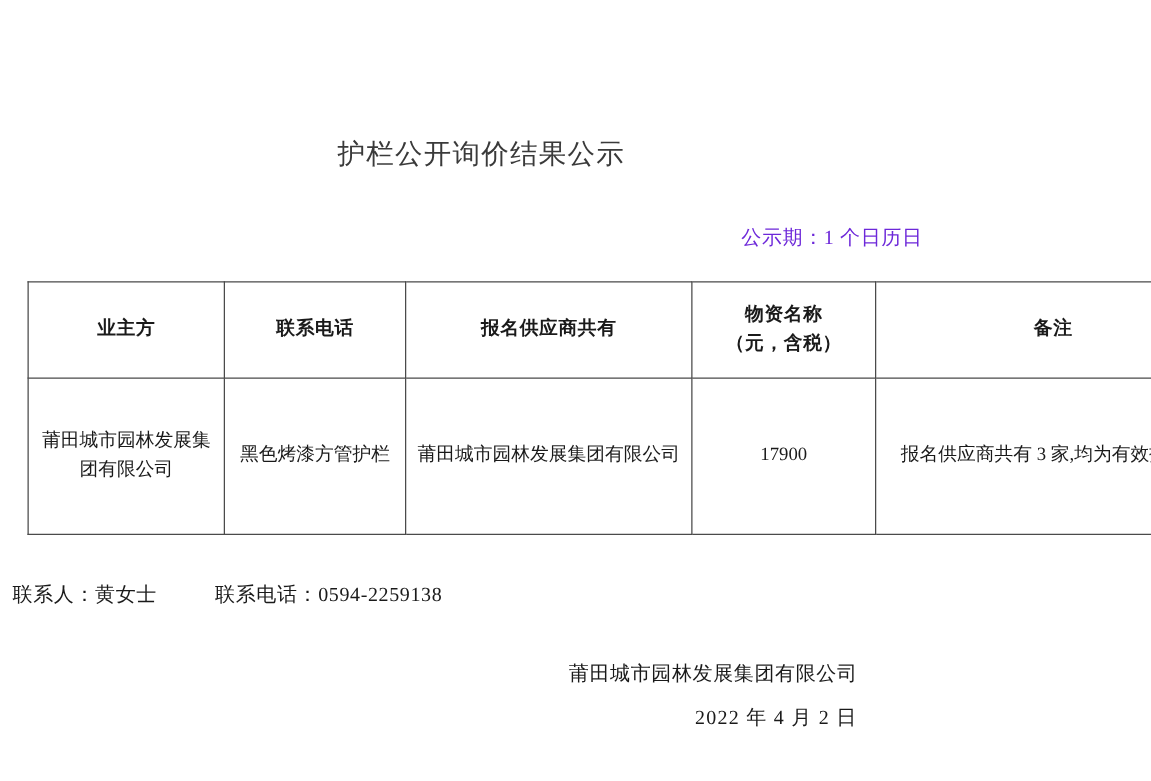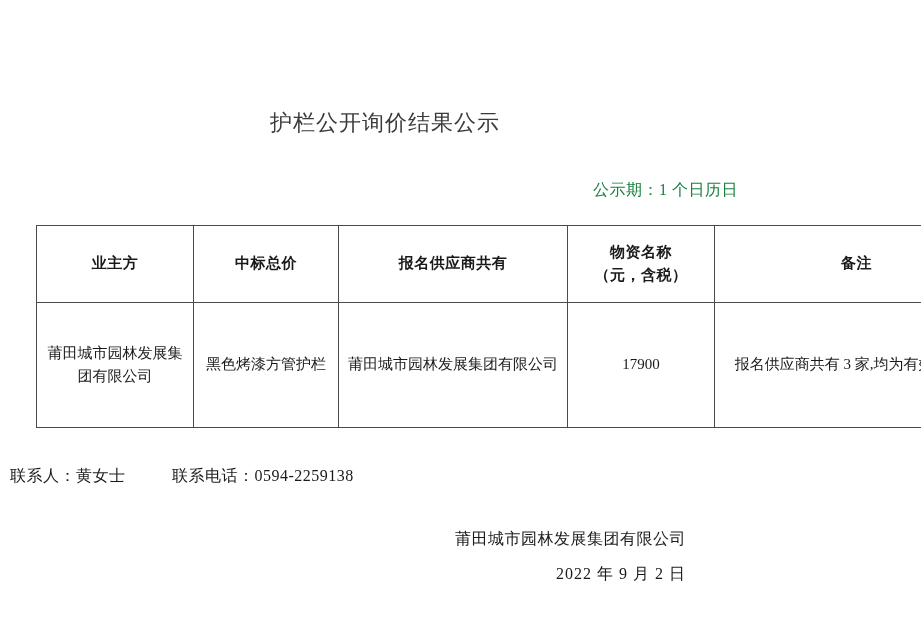--- a/index.html
+++ b/index.html
@@ -27,27 +27,27 @@
     letter-spacing: 1px;
     color: #3a3a3a;
     padding-top: 108px;
     font-weight: normal;
     margin: 0;
   }
   .notice-period {
     text-align: right;
     font-family: "Liberation Serif", serif;
     font-size: 16px;
-    color: #15803d;
+    color: #6d28d9;
     padding-right: 32px;
     padding-top: 42px;
     letter-spacing: 0.5px;
   }
   .table-wrap {
-    padding: 24px 22px 0 36px;
+    padding: 24px 22px 0 22px;
   }
   table.result-table {
     width: 877px;
     border-collapse: collapse;
     table-layout: fixed;
   }
   table.result-table th,
   table.result-table td {
     border: 1px solid #4a4a4a;
     text-align: center;
@@ -108,21 +108,21 @@
 
   <h1 class="doc-title">护栏公开询价结果公示</h1>
 
   <div class="notice-period">公示期：1 个日历日</div>
 
   <div class="table-wrap">
     <table class="result-table">
       <thead>
         <tr>
           <th class="col-owner">业主方</th>
-          <th class="col-goods">中标总价</th>
+          <th class="col-goods">联系电话</th>
           <th class="col-target">报名供应商共有</th>
           <th class="col-price">
             <div>物资名称</div>
             <div>（元，含税）</div>
           </th>
           <th class="col-remark">备注</th>
         </tr>
       </thead>
       <tbody>
         <tr>
@@ -135,15 +135,15 @@
       </tbody>
     </table>
   </div>
 
   <div class="contact-line">
     <span>联系人：黄女士</span>
     <span class="contact-phone">联系电话：0594-2259138</span>
   </div>
 
   <div class="signature">莆田城市园林发展集团有限公司</div>
-  <div class="sign-date">2022 年 9 月 2 日</div>
+  <div class="sign-date">2022 年 4 月 2 日</div>
 
 </div>
 
 </body></html>

